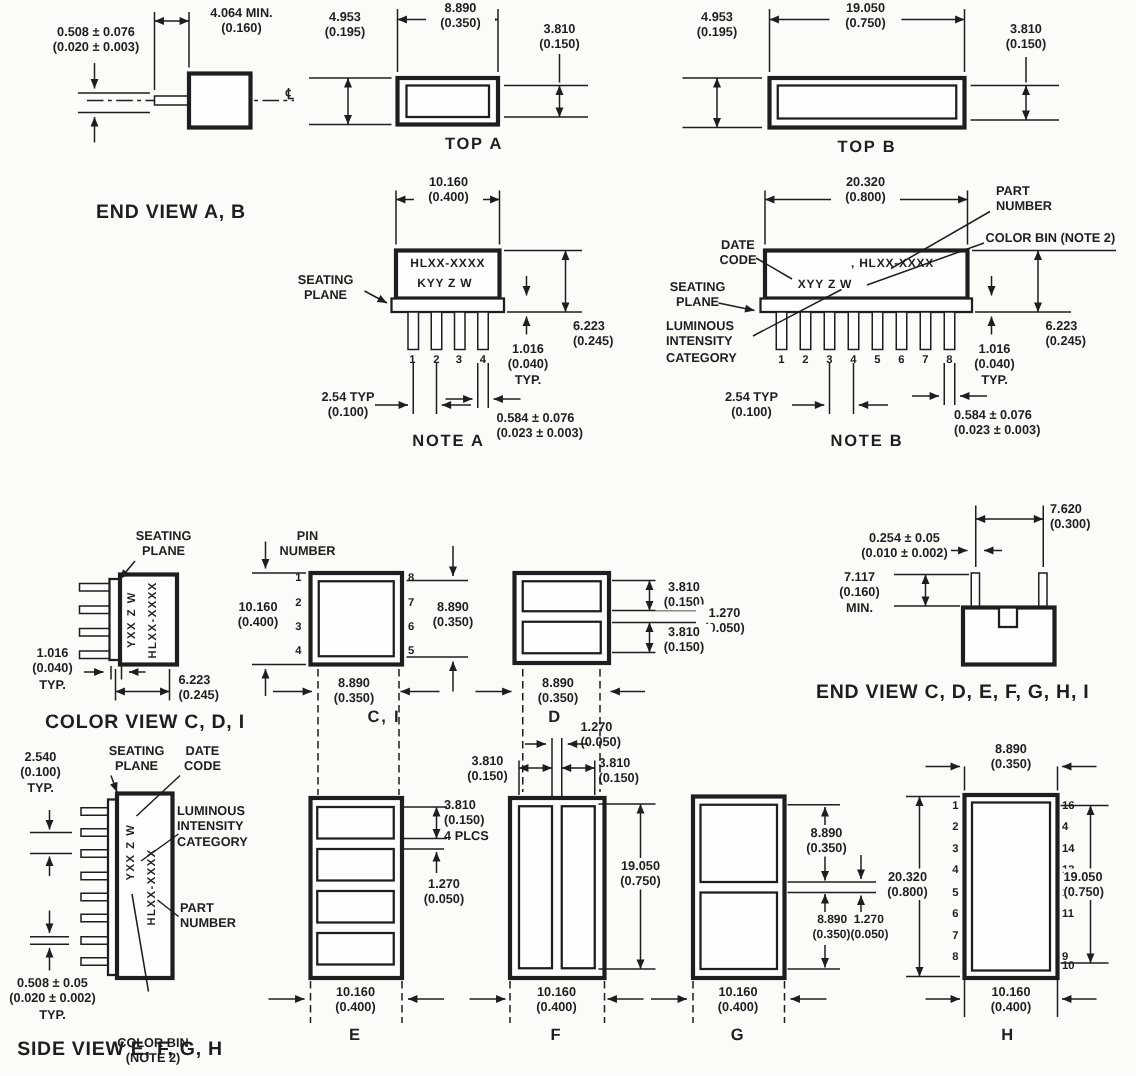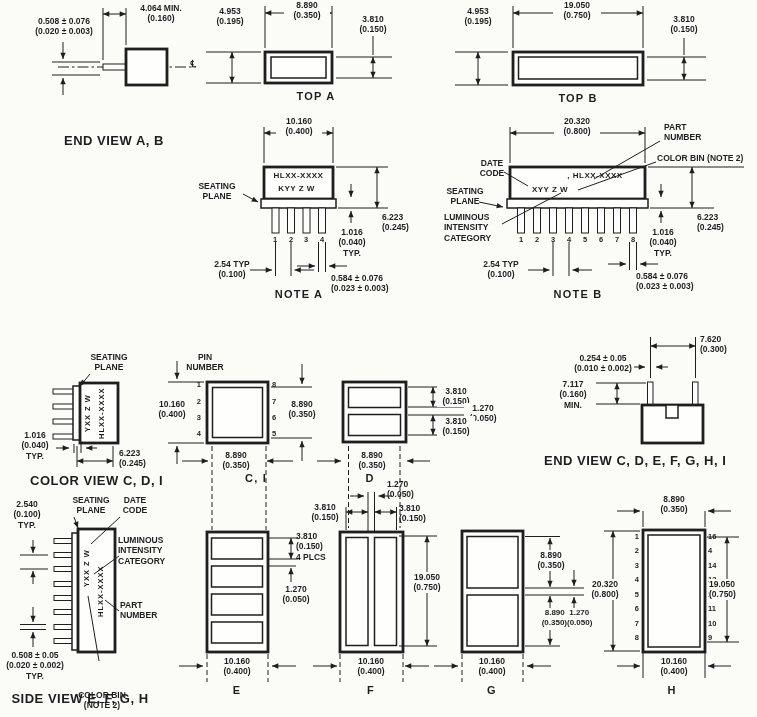--- a/index.html
+++ b/index.html
@@ -500,21 +500,21 @@
 <div class="pn r" style="left:625px;top:591px;width:14px">5</div>
 <div class="pn r" style="left:625px;top:605px;width:14px">6</div>
 <div class="pn r" style="left:625px;top:620px;width:14px">7</div>
 <div class="pn r" style="left:625px;top:634px;width:14px">8</div>
 <div class="pn l" style="left:708px;top:533px;width:16px">16</div>
 <div class="pn l" style="left:708px;top:547px;width:16px">4</div>
 <div class="pn l" style="left:708px;top:562px;width:16px">14</div>
 <div class="pn l" style="left:708px;top:576px;width:16px">13</div>
 <div class="pn l" style="left:708px;top:591px;width:16px">12</div>
 <div class="pn l" style="left:708px;top:605px;width:16px">11</div>
-<div class="pn l" style="left:708px;top:620px;width:16px">10</div>
+<div class="pn l" style="left:708px;top:640px;width:16px">10</div>
 <div class="pn l" style="left:708px;top:634px;width:16px">9</div>
 <div class="dim" style="left:584px;top:579px;width:42px">20.320
 (0.800)</div>
 <div class="dim left" style="left:709px;top:579px;width:40px">19.050
 (0.750)</div>
 <div class="dim" style="left:651px;top:656px;width:46px">10.160
 (0.400)</div>
 <div class="lbl" style="left:662px;top:684px;width:20px">H</div>
 
 </div>

